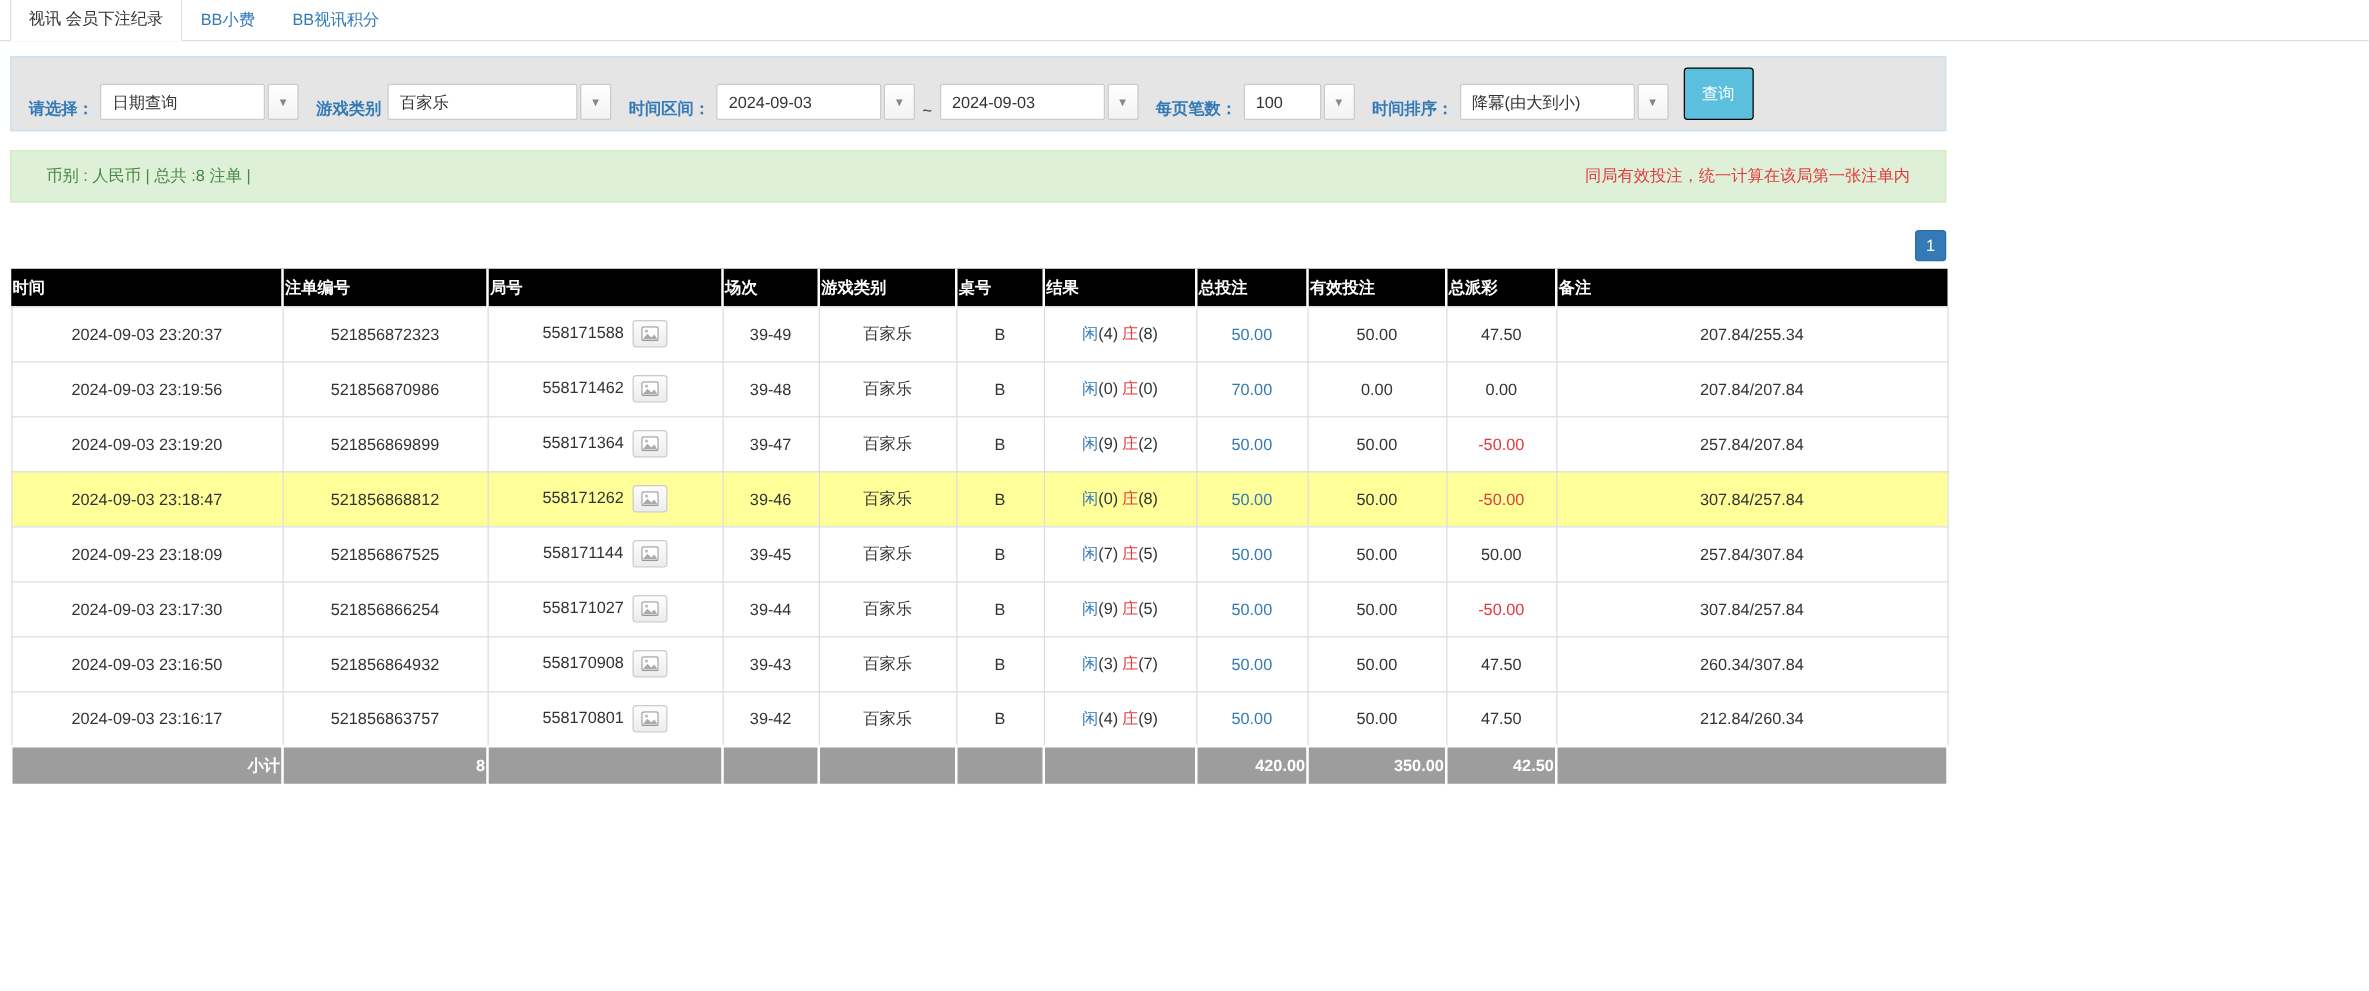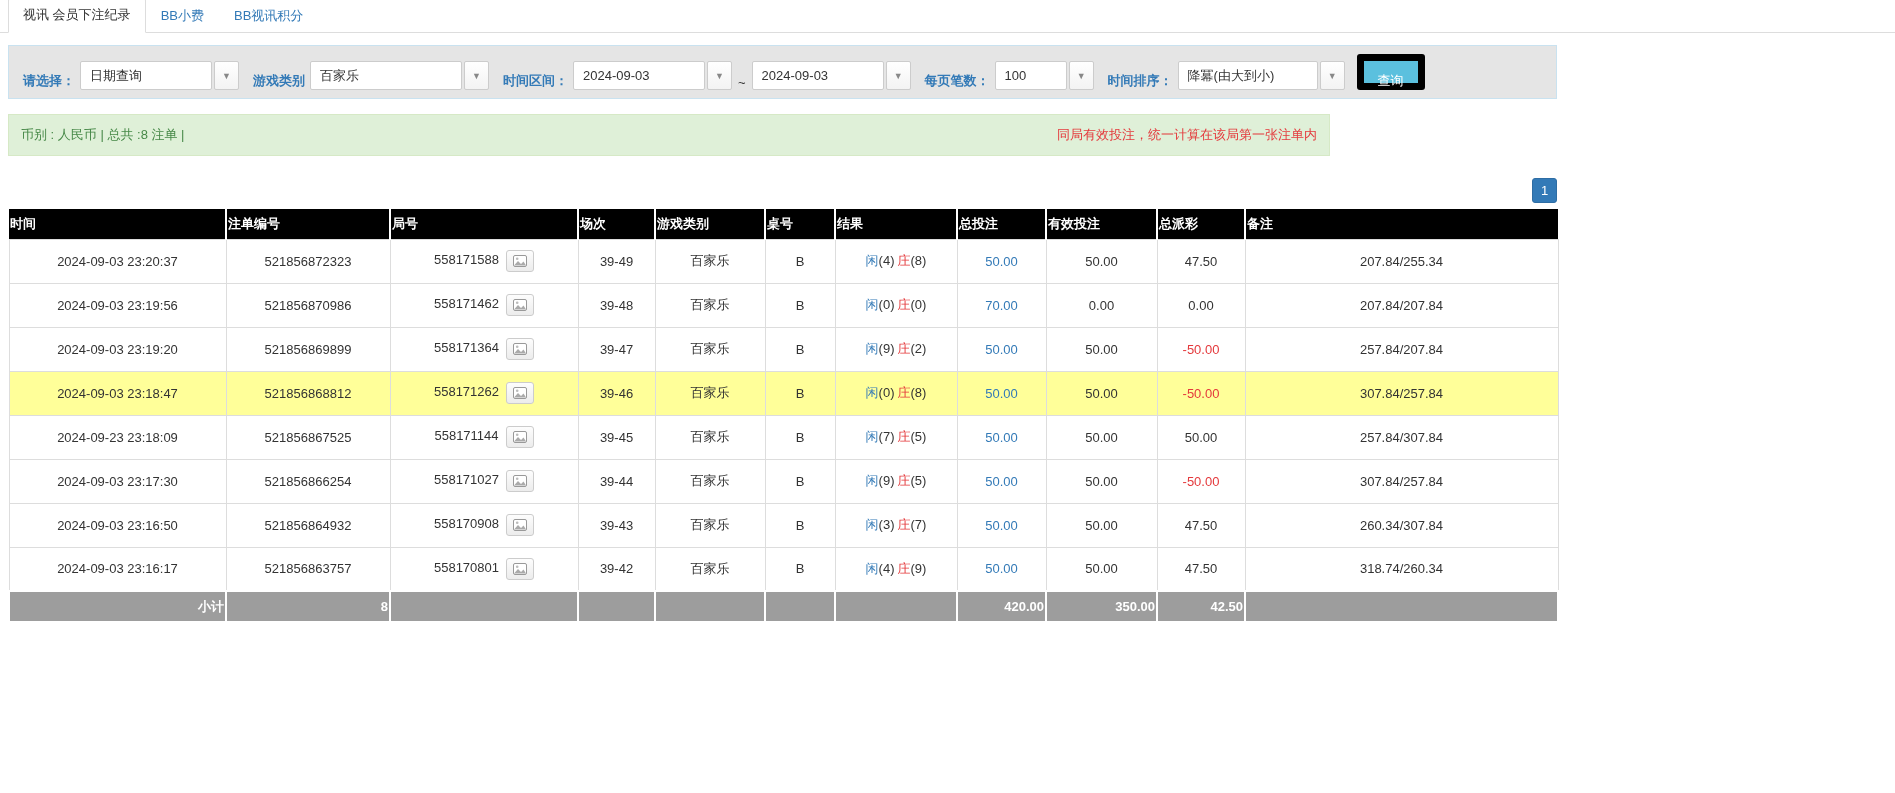--- a/index.html
+++ b/index.html
@@ -15,26 +15,26 @@
   .tab { padding:7px 14px 8px; font-size:13px; color:#337ab7; cursor:pointer; border:1px solid transparent; border-bottom:none; margin-bottom:-1px; white-space:nowrap; }
   .tab.active { color:#333; background:#fff; border-color:#ddd; border-bottom:1px solid #fff; border-radius:3px 3px 0 0; }
 
   
   .filterbar { margin:12px 8px 0; width:1549px; background:#e5e5e5; border:1px solid #c9e2f0; padding:8px 10px; display:flex; align-items:flex-end; }
   .flabel { color:#337ab7; font-weight:bold; font-size:13px; margin:0 5px 0 14px; white-space:nowrap; }
   .flabel.first { margin-left:4px; }
   .combo { display:flex; align-items:stretch; }
   .combo-text { background:#fff; border:1px solid #ccc; border-radius:2px; height:29px; line-height:27px; padding:0 9px; font-size:13px; color:#333; overflow:hidden; white-space:nowrap; cursor:pointer; }
   .combo-arrow { width:25px; height:29px; border:1px solid #ccc; border-radius:2px; margin-left:2px; background:linear-gradient(#fff,#f3f3f3); display:flex; align-items:center; justify-content:center; color:#888; font-size:9px; cursor:pointer; }
-  .w-select { width:132px; } .w-game { width:152px; } .w-date { width:132px; } .w-size { width:72px; } .w-sort { width:140px; }
+  .w-select { width:132px; } .w-game { width:152px; } .w-date { width:132px; } .w-size { width:62px; } .w-sort { width:140px; }
   .tilde { margin:0 6px; color:#333; }
-  .btn-search { background:#5bc0de; color:#fff; border:7px solid #000000; border-radius:3px; height:30px; padding:11px 14px; font-size:13px; margin-left:12px; cursor:pointer; }
-
-  
-  .infobar { margin:15px 8px 0; width:1322px; background:#dff0d8; border:1px solid #d6e9c6; padding:11px 12px; display:flex; justify-content:space-between; align-items:center; }
+  .btn-search { background:#5bc0de; color:#fff; border:1px solid #000000; border-radius:3px; height:42px; padding:0 14px; font-size:13px; margin-left:12px; cursor:pointer; }
+
+  
+  .infobar { margin:15px 8px 0; width:1549px; background:#dff0d8; border:1px solid #d6e9c6; padding:11px 28px; display:flex; justify-content:space-between; align-items:center; }
   .info-left { color:#468847; font-size:13px; }
   .info-right { color:#e4393c; font-size:13px; }
 
   
   .pager { margin:22px 8px 6px; width:1549px; display:flex; justify-content:flex-end; }
   .page-btn { min-width:25px; height:25px; background:#337ab7; color:#fff; border:1px solid #2e6da4; border-radius:3px; font-size:13px; display:flex; align-items:center; justify-content:center; cursor:pointer; }
 
   
   table { border-collapse:collapse; table-layout:fixed; width:1549px; margin:4px 8px 0; }
   thead th { background:#000; color:#fff; font-weight:bold; font-size:13px; height:30px; border-right:2px solid #fff; text-align:left; }
@@ -311,21 +311,21 @@
     </td>
     <td>39-42</td>
     <td>百家乐</td>
     <td>B</td>
     <td>
       <span class="player">闲</span><span class="rnum">(4)</span><span class="banker">庄</span><span>(9)</span>
     </td>
     <td><a class="bet-link">50.00</a></td>
     <td>50.00</td>
     <td>47.50</td>
-    <td>318.74/260.34</td>
+    <td>212.84/260.34</td>
   </tr>
     </tbody>
   <tfoot>
     <tr>
       <td>小计</td>
       <td>8</td>
       <td></td>
         <td></td>
         <td></td>
       <td></td>

